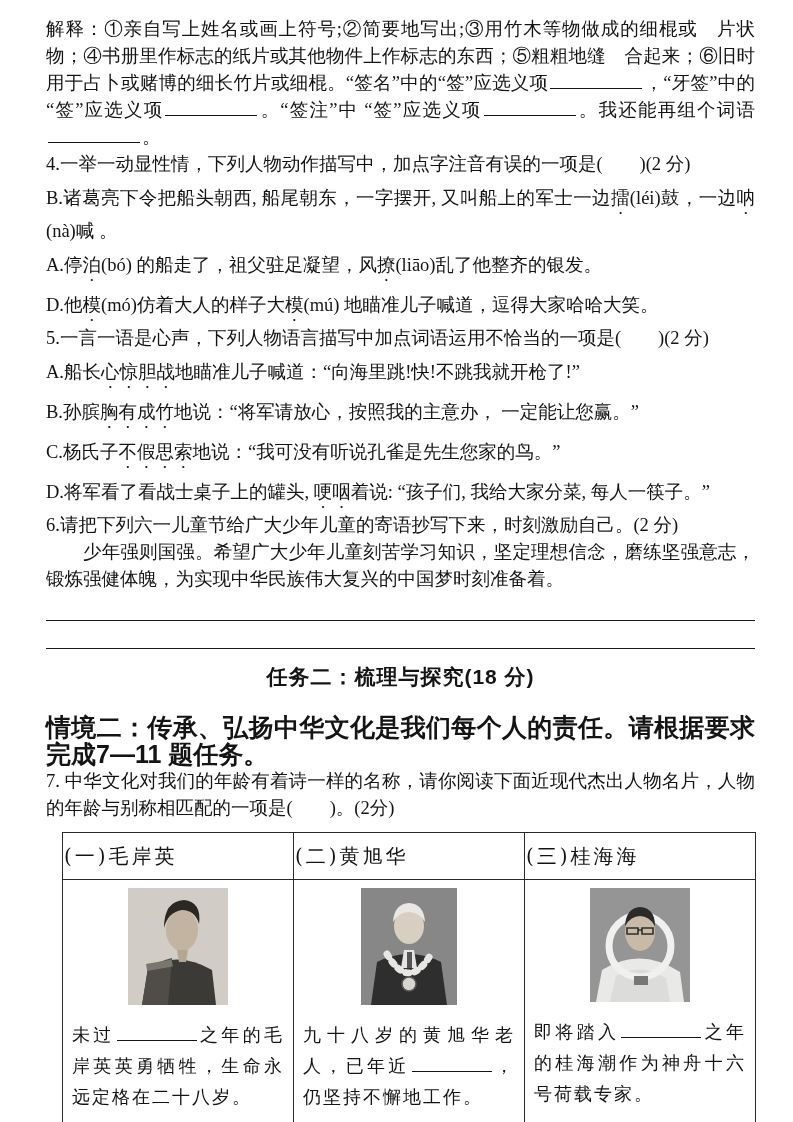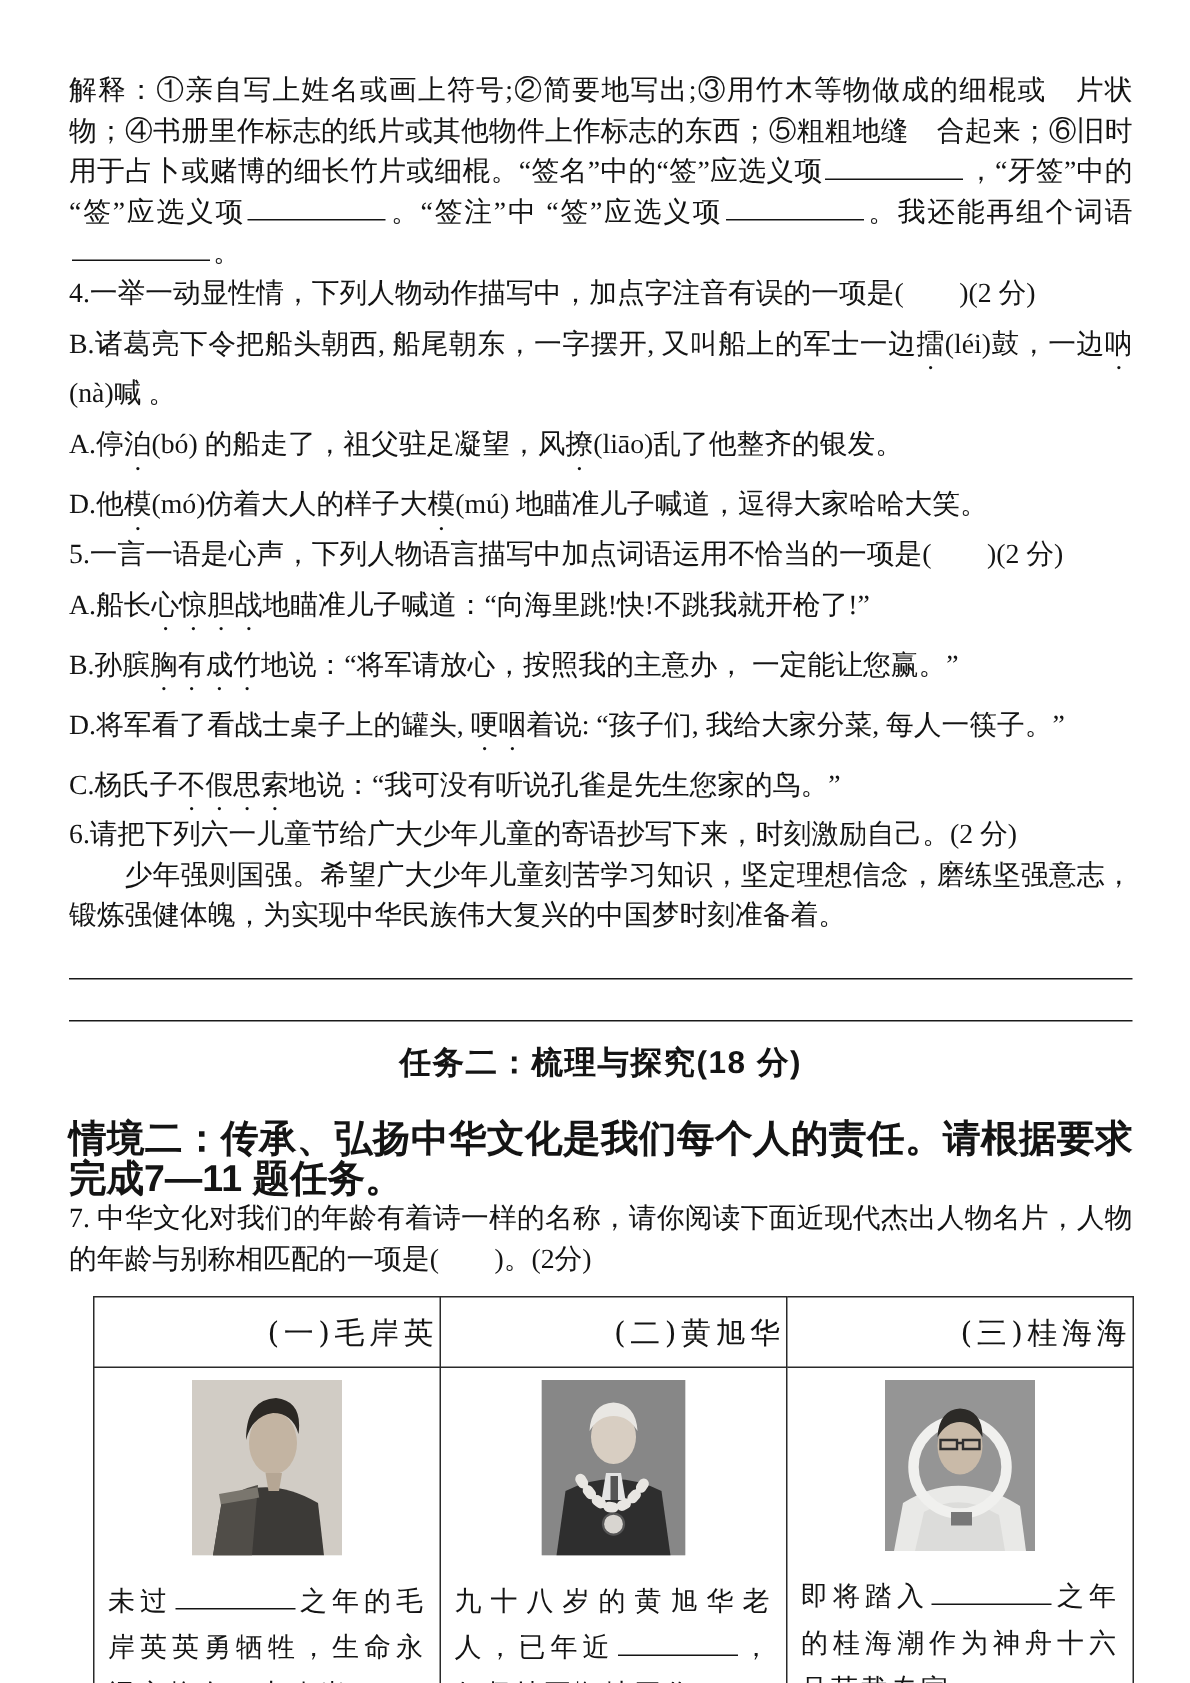--- a/index.html
+++ b/index.html
@@ -1,18 +1,18 @@
 <!DOCTYPE html>
 <html lang="zh"><head>
 <meta charset="utf-8">
 <style>
   html,body{margin:0;padding:0;background:#ffffff;}
   .page{
     width:793px;height:1122px;box-sizing:border-box;background:#fff;
-    padding:48px 38px 0 46px;position:relative;overflow:hidden;
+    padding:16px 38px 0 46px;position:relative;overflow:hidden;
     font-family:"Liberation Serif","DejaVu Serif",serif;
     color:#141414;font-size:18.5px;line-height:27px;
   }
   p{margin:0;text-align:justify;}
   .para{margin:0;}
   .stem{margin-top:0;}
   .opt{margin-top:7px;}
   .indent{text-indent:2em;}
   .blank{
     display:inline-block;width:92px;height:15px;
@@ -38,21 +38,21 @@
     font-weight:bold;font-size:25px;margin-top:2px;
   }
   table.people{
     border-collapse:collapse;margin:10px 0 0 16px;width:694px;table-layout:fixed;
   }
   table.people th,table.people td{
     border:1.7px solid #2a2a2a;vertical-align:top;
   }
   table.people th{
     height:44px;font-weight:normal;font-size:20px;letter-spacing:3px;
-    text-align:right;vertical-align:middle;
+    text-align:left;vertical-align:middle;
     font-family:"DejaVu Serif","Liberation Serif",serif;
   }
   table.people td{height:242px;padding:8px 9px 6px 9px;}
   .photo-wrap{text-align:center;margin:0 0 6px 0;}
   .cell-text{
     font-size:18px;line-height:31px;letter-spacing:2px;text-align:justify;
     font-family:"DejaVu Serif","Liberation Serif",serif;
   }
   .cell-text .blank{width:80px;}
   .footer{
@@ -69,22 +69,22 @@
   <p class="para"><span>解释：①亲自写上姓名或画上符号;②简要地写出;③用竹木等物做成的细棍或　片状物；④书册里作标志的纸片或其他物件上作标志的东西；⑤粗粗地缝　合起来；⑥旧时用于占卜或赌博的细长竹片或细棍。“签名”中的“签”应选义项</span><span class="blank"></span><span>，“牙签”中的“签”应选义项</span><span class="blank"></span><span>。“签注”中 “签”应选义项</span><span class="blank"></span><span>。我还能再组个词语</span><span class="blank"></span><span>。</span></p>
 
   <p class="stem">4.一举一动显性情，下列人物动作描写中，加点字注音有误的一项是(　　)(2 分)</p>
   <p class="opt"><span>B.诸葛亮下令把船头朝西, 船尾朝东，一字摆开, 又叫船上的军士一边</span><span class="emdot">擂</span><span>(léi)鼓，一边</span><span class="emdot">呐</span><span>(nà)喊 。</span></p>
   <p class="opt"><span>A.停</span><span class="emdot">泊</span><span>(bó) 的船走了，祖父驻足凝望，风</span><span class="emdot">撩</span><span>(liāo)乱了他整齐的银发。</span></p>
   <p class="opt"><span>D.他</span><span class="emdot">模</span><span>(mó)仿着大人的样子大</span><span class="emdot">模</span><span>(mú) 地瞄准儿子喊道，逗得大家哈哈大笑。</span></p>
 
   <p class="stem">5.一言一语是心声，下列人物语言描写中加点词语运用不恰当的一项是(　　)(2 分)</p>
   <p class="opt"><span>A.船长</span><span class="emdot">心惊胆战</span><span>地瞄准儿子喊道：“向海里跳!快!不跳我就开枪了!”</span></p>
   <p class="opt"><span>B.孙膑</span><span class="emdot">胸有成竹</span><span>地说：“将军请放心，按照我的主意办， 一定能让您赢。”</span></p>
+  <p class="opt"><span>C.杨氏子</span><span class="emdot">不假思索</span><span>地说：“我可没有听说孔雀是先生您家的鸟。”</span></p>
   <p class="opt"><span>D.将军看了看战士桌子上的罐头, </span><span class="emdot">哽咽</span><span>着说: “孩子们, 我给大家分菜, 每人一筷子。”</span></p>
-  <p class="opt"><span>C.杨氏子</span><span class="emdot">不假思索</span><span>地说：“我可没有听说孔雀是先生您家的鸟。”</span></p>
 
   <p class="stem">6.请把下列六一儿童节给广大少年儿童的寄语抄写下来，时刻激励自己。(2 分)</p>
   <p class="para indent">少年强则国强。希望广大少年儿童刻苦学习知识，坚定理想信念，磨练坚强意志，锻炼强健体魄，为实现中华民族伟大复兴的中国梦时刻准备着。</p>
 
   <div class="write-line"></div>
   <div class="write-line"></div>
 
   <h2 class="sec-title">任务二：梳理与探究(18 分)</h2>
   <p class="context">情境二：传承、弘扬中华文化是我们每个人的责任。请根据要求完成7—11 题任务。</p>
 

